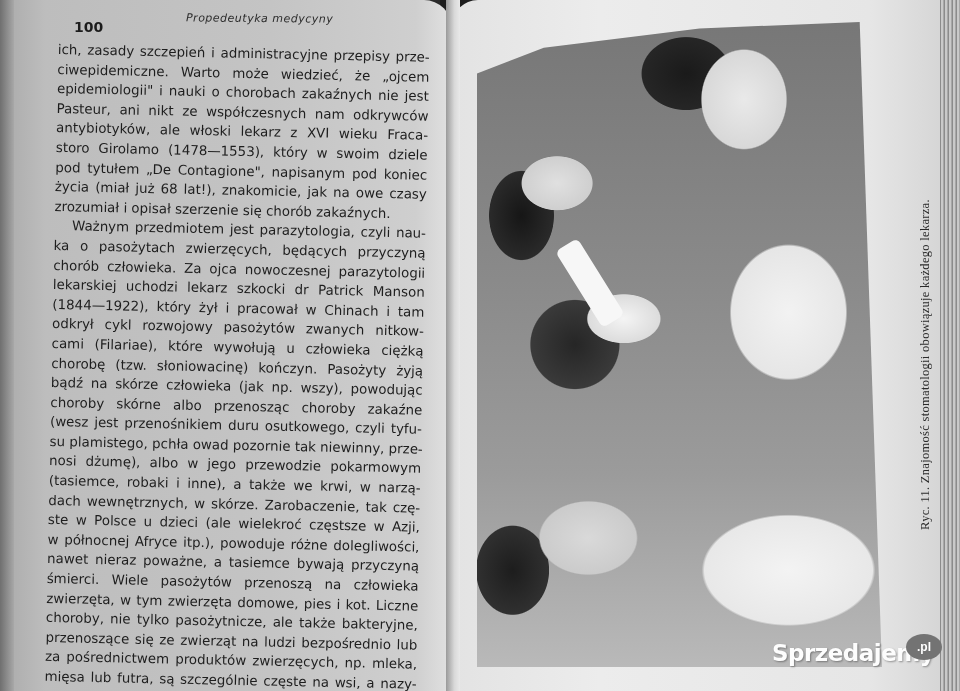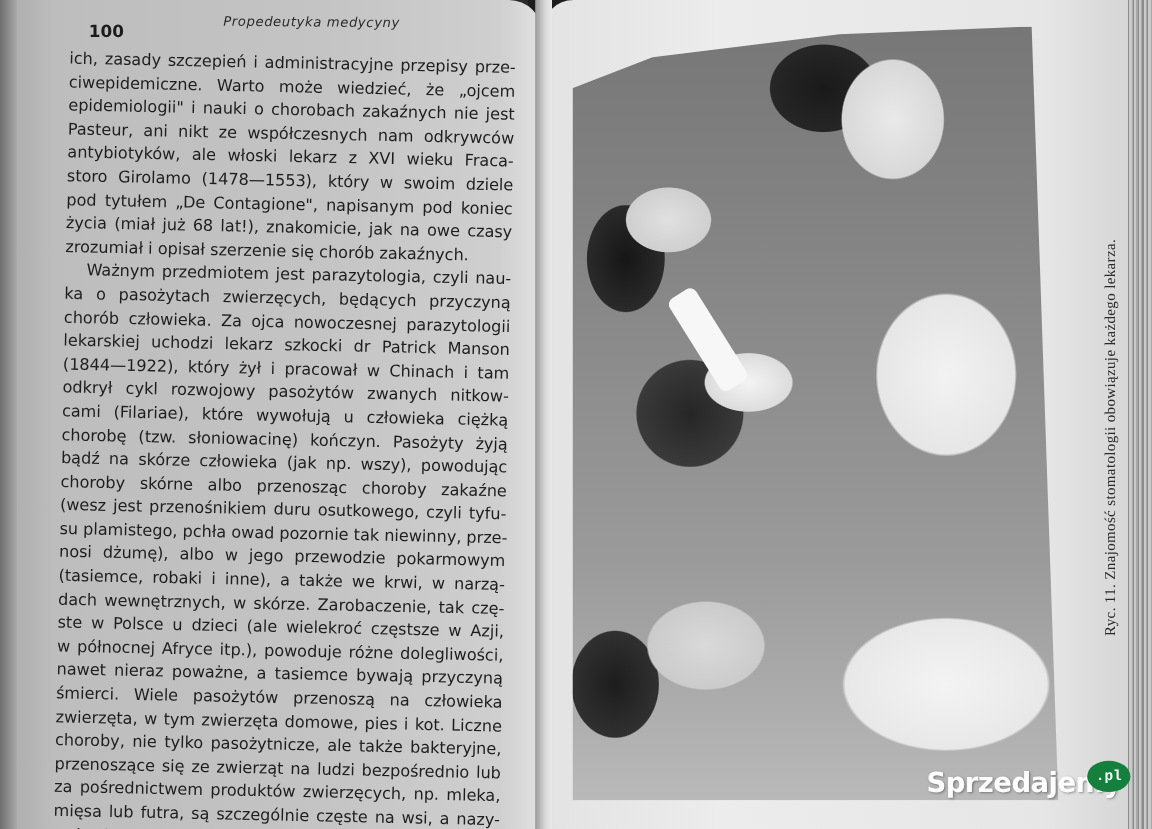--- a/index.html
+++ b/index.html
@@ -91,22 +91,22 @@
   }
 
   .watermark {
     position:absolute; left:772px; top:640px;
     font-family:"DejaVu Sans", sans-serif; font-weight:bold; font-size:23px;
     color:#fdfdfd; letter-spacing:-0.5px;
     text-shadow:1px 1px 2px rgba(0,0,0,0.35);
   }
   .watermark-badge {
     position:absolute; left:906px; top:634px; width:36px; height:26px;
-    border-radius:50%; background:#15803d; color:#fff;
-    font-family:Liberation Mono, monospace; font-size:12px; font-weight:bold;
+    border-radius:50%; background:#737373; color:#fff;
+    font-family:Liberation Sans, sans-serif; font-size:12px; font-weight:bold;
     text-align:center; line-height:26px;
   }
 </style>
 </head>
 <body>
 
 <div class="spread">
   <div class="top-dark"></div>
 
   <div class="page-left">

